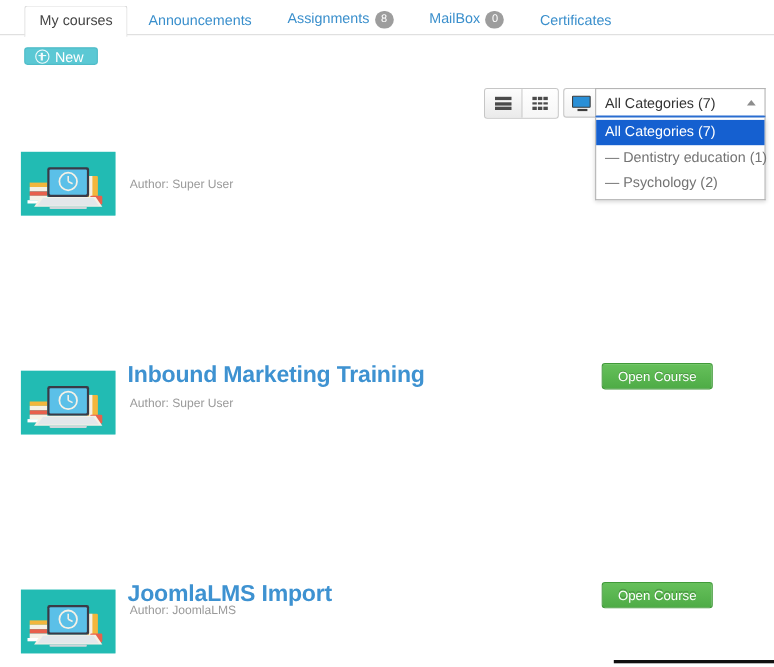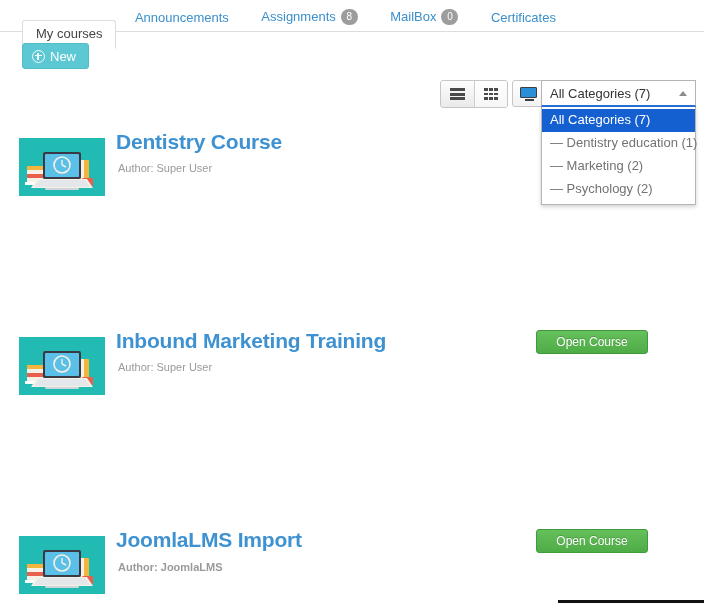--- a/index.html
+++ b/index.html
@@ -33,21 +33,21 @@
     cursor: pointer;
     line-height: 15px;
     vertical-align: bottom;
   }
   .tab.active {
     color: #444444;
     background: #ffffff;
     border: 1px solid #dddddd;
     border-bottom: 1px solid #ffffff;
     border-radius: 3px 3px 0 0;
-    top: 20px;
+    top: 4px;
     padding: 5px 13px 7px 13px;
   }
   .badge {
     display: inline-block;
     min-width: 17px;
     height: 16px;
     line-height: 16px;
     padding: 0 5px;
     margin-left: 5px;
     border-radius: 9px;
@@ -58,21 +58,21 @@
     vertical-align: 1px;
   }
 
   
   .toolbar { position: relative; height: 48px; padding: 11px 0 0 22px; }
 
   .btn-new {
     display: inline-flex;
     align-items: center;
     gap: 5px;
-    height: 26px;
+    height: 16px;
     padding: 0 12px 0 9px;
     background: #5bc8d4;
     border: 1px solid #4fbcc8;
     border-radius: 3px;
     color: #ffffff;
     font-size: 13px;
     cursor: pointer;
     vertical-align: top;
   }
   .ico-plus {
@@ -223,36 +223,36 @@
   .course .title .faded { color: #dbe8f3; font-weight: bold; }
   .course .author {
     position: absolute;
     left: 118px;
     font-size: 11px;
     color: #9a9a9a;
   }
   .btn-open {
     position: absolute;
     right: 56px;
-    width: 112px;
+    width: 101px;
     height: 24px;
     background: linear-gradient(#66c05b, #4eac46);
     border: 1px solid #409a39;
     border-radius: 3px;
     color: #ffffff;
     font-size: 12px;
     display: flex; align-items: center; justify-content: center;
     cursor: pointer;
     text-shadow: 0 -1px 0 rgba(0,0,0,.2);
   }
 
   
   .c0 { top: 0px; }   .c0 .thumb { top: 26px; }  .c0 .title { top: 18px; }  .c0 .author { top: 50px; }
   .c1 { top: 100px; } .c1 .thumb { top: 25px; }  .c1 .title { top: 17px; }  .c1 .author { top: 49px; } .c1 .btn-open { top: 18px; }
-  .c2 { top: 199px; } .c2 .thumb { top: 25px; }  .c2 .title { top: 17px; }  .c2 .author { top: 50px; font-weight: bold; } .c2 .btn-open { top: 18px; }
+  .c2 { top: 199px; } .c2 .thumb { top: 25px; }  .c2 .title { top: 17px; }  .c2 .author { top: 38px; } .c2 .btn-open { top: 18px; }
 
   
   .hscroll {
     position: absolute;
     left: 558px; top: 600px;
     width: 146px; height: 3px;
     background: #111111;
   }
 </style>
 </head>
@@ -316,21 +316,20 @@
   </div>
 
   <div class="catwrap">
     <div class="catbox">
       <span class="lbl">All Categories (7)</span>
       <span class="caret-up"></span>
     </div>
     <div class="catlist">
       <div class="catitem selected">All Categories (7)</div>
       <div class="catitem">— Dentistry education (1)</div>
-      <div class="catitem">— Marketing (2)</div>
       <div class="catitem">— Psychology (2)</div>
     </div>
   </div>
 
   <div class="courses">
 
     <div class="course c0">
       <div class="thumb">
         <svg width="86" height="58" viewBox="0 0 86 58">
           <rect width="86" height="58" fill="#22bbb3"></rect>
@@ -348,23 +347,20 @@
           </g>
           <rect x="24" y="14" width="38" height="27" rx="2" fill="#3a3a46"></rect>
           <rect x="26" y="16" width="34" height="23" rx="1" fill="#5bc0e8"></rect>
           <circle cx="43" cy="27" r="8" fill="none" stroke="#f5f1e6" stroke-width="1.6"></circle>
           <line x1="43" y1="27" x2="43" y2="22" stroke="#f5f1e6" stroke-width="1.4"></line>
           <line x1="43" y1="27" x2="47" y2="29" stroke="#f5f1e6" stroke-width="1.4"></line>
           <polygon points="18,41 68,41 74,50 12,50" fill="#f5f1e6"></polygon>
           <polygon points="20,42 66,42 71,49 15,49" fill="#e3e7ea"></polygon>
           <rect x="26" y="50" width="34" height="2" rx="1" fill="#cfd6da"></rect>
         </svg>
-      </div>
-      <div class="title">
-        <span>Dentistry Course</span><span class="faded"></span>
       </div>
       <div class="author">Author: Super User</div>
     </div>
 
     <div class="course c1">
       <div class="thumb">
         <svg width="86" height="58" viewBox="0 0 86 58">
           <rect width="86" height="58" fill="#22bbb3"></rect>
           <rect x="8" y="28" width="16" height="4" fill="#f2b63c"></rect>
           <rect x="8" y="32" width="16" height="4" fill="#f5f1e6"></rect>

